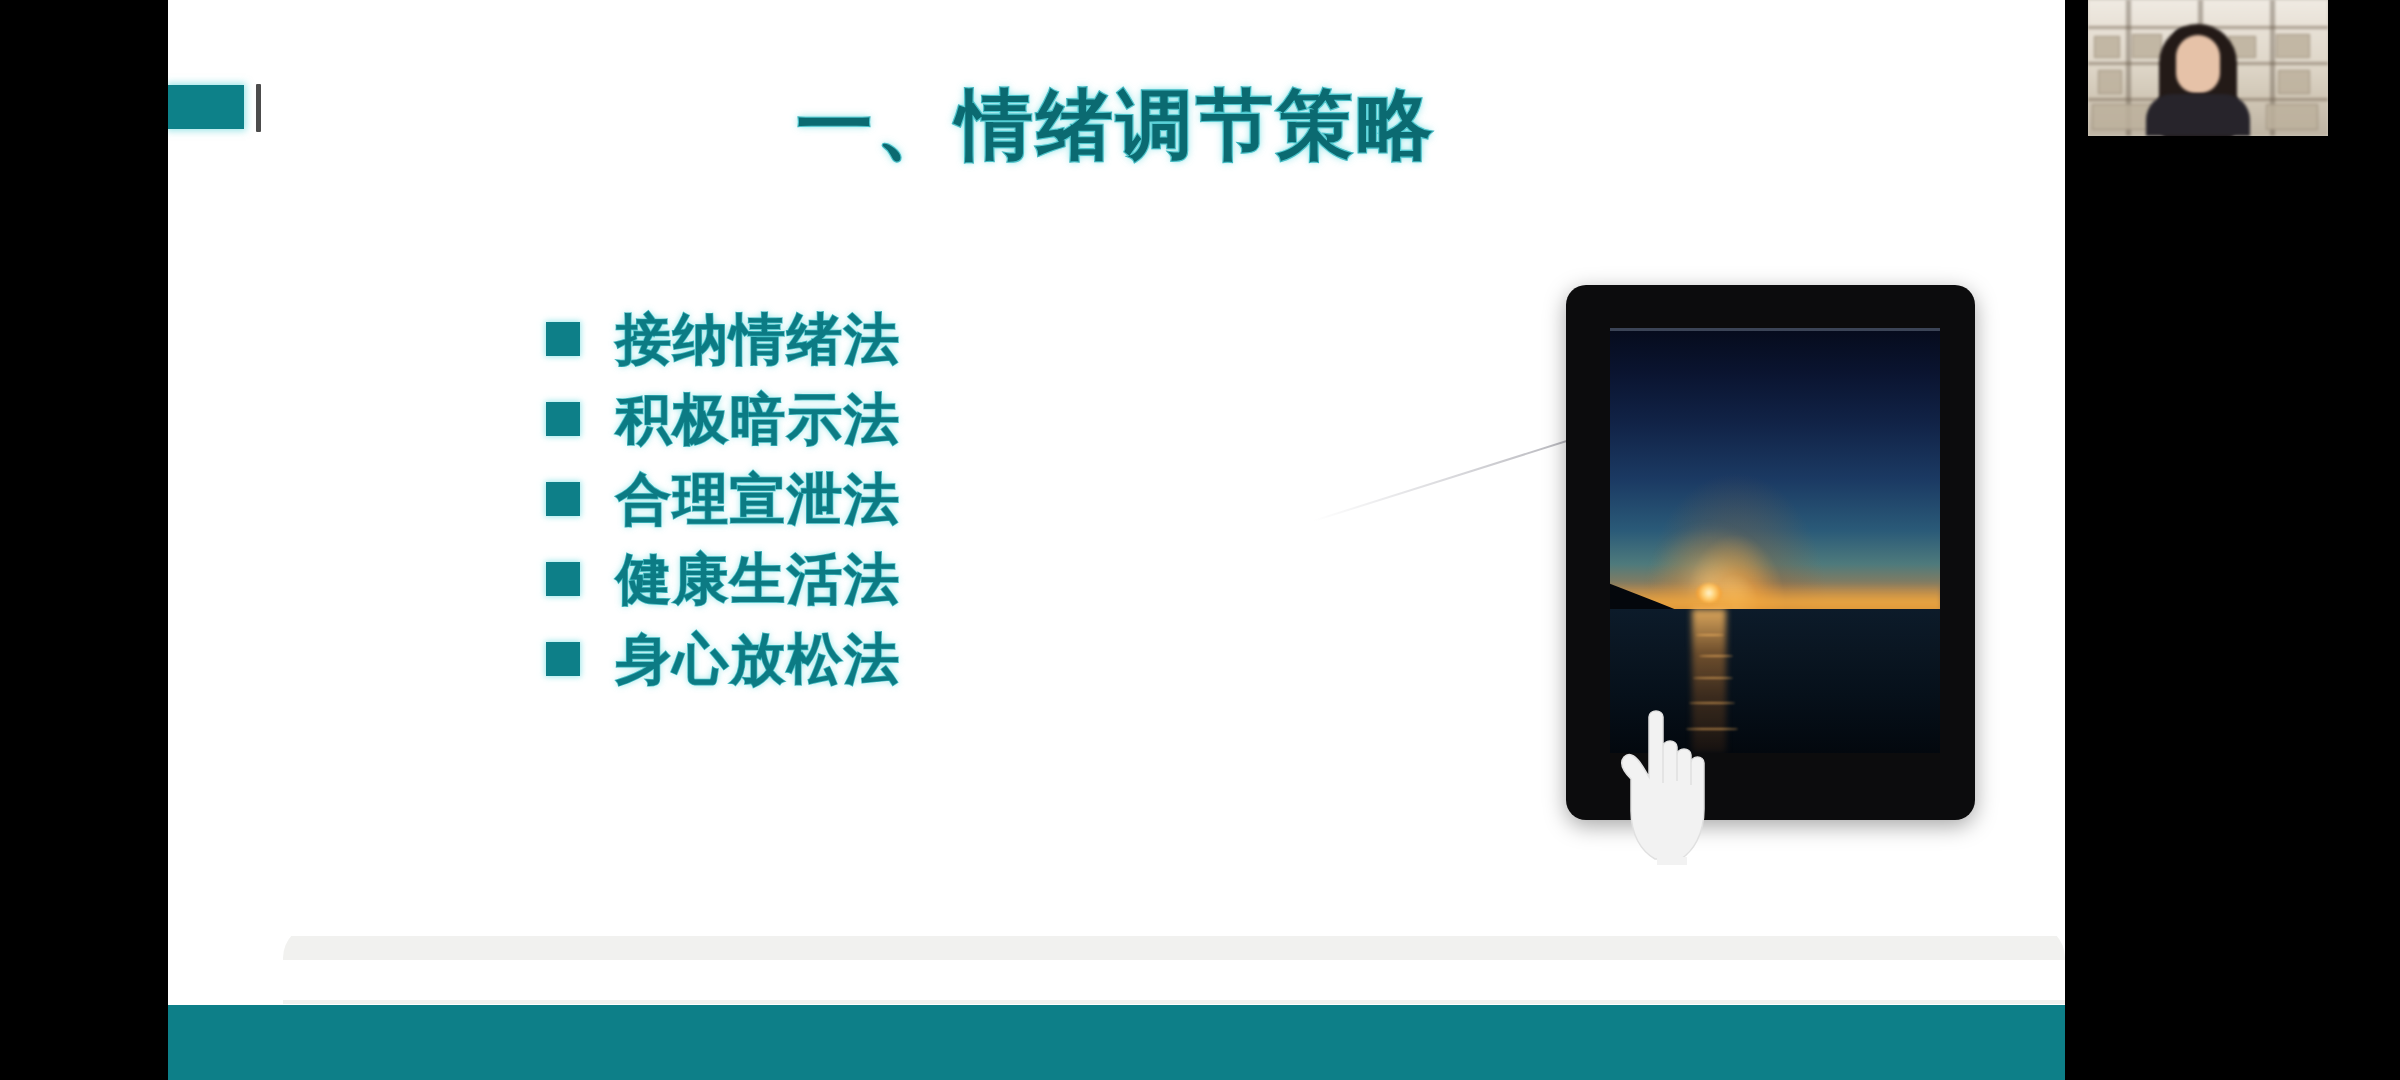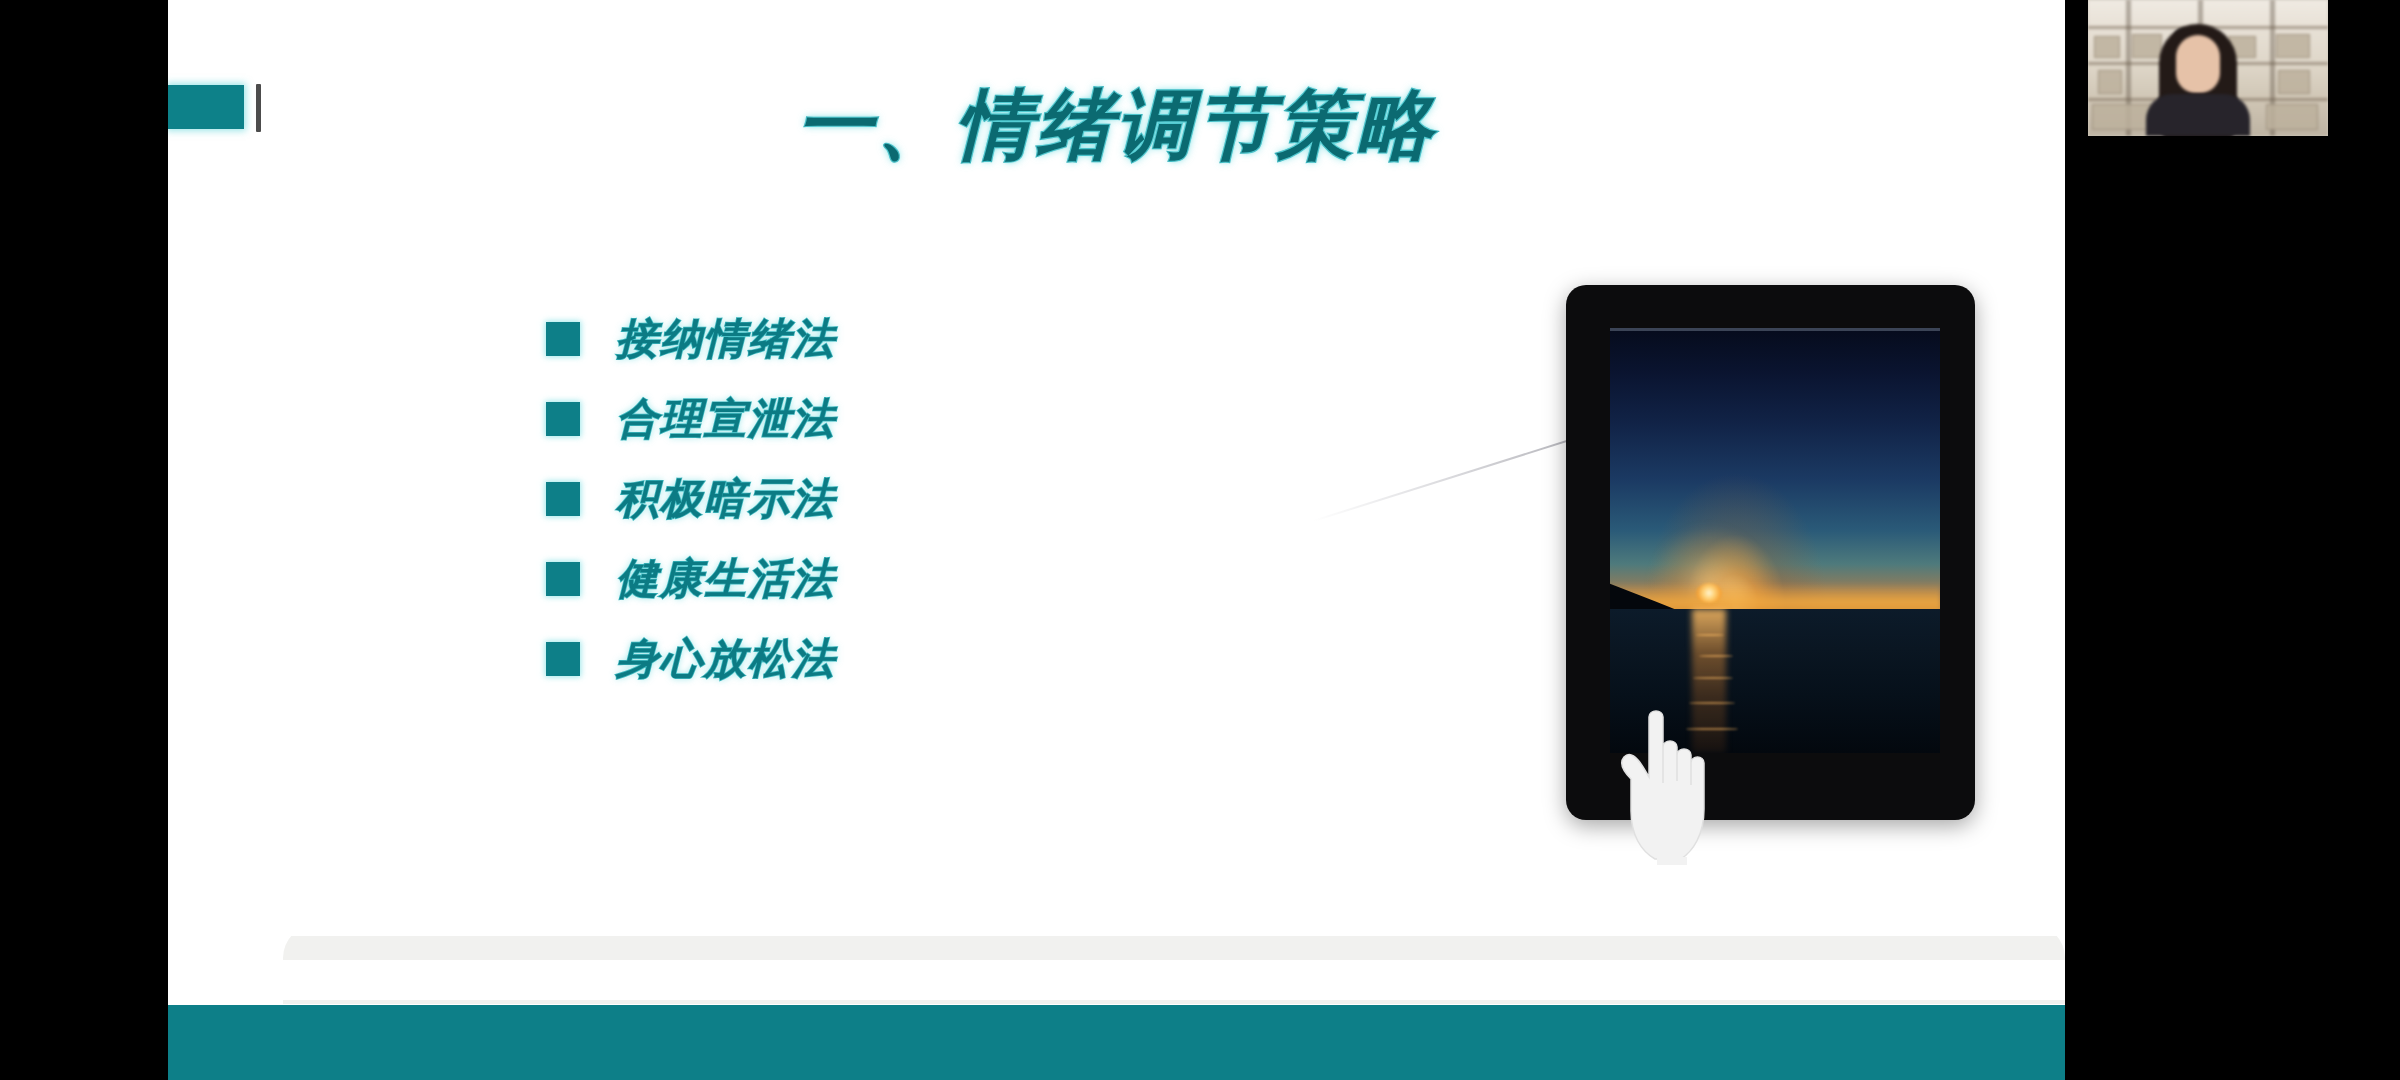--- a/index.html
+++ b/index.html
@@ -8,21 +8,20 @@
     width:2400px; height:1080px;
     background:#000;
     overflow:hidden;
     font-family:"Liberation Sans","DejaVu Sans",sans-serif;
   }
 
   #screen{
     position:relative;
     width:2400px; height:1080px;
     background:#000000;
-    font-style:italic;
   }
 
   
   #slide{
     position:absolute;
     left:168px; top:0px;
     width:1897px; height:1080px;
     background:#ffffff;
     overflow:hidden;
   }
@@ -76,21 +75,21 @@
   .bullet-mark{
     flex:0 0 auto;
     width:34px; height:34px;
     background:#0d7f88;
     box-shadow:0 0 6px 1px rgba(90,215,220,.6);
   }
   .bullet-text{
     margin-left:36px;
     font-family:"DejaVu Sans","Liberation Sans",sans-serif;
     font-weight:bold;
-    font-size:42px;
+    font-size:55px;
     line-height:62px;
     letter-spacing:2px;
     color:#0c7b84;
     -webkit-text-stroke:1.4px #35b0b8;
     paint-order:stroke fill;
     text-shadow:0 0 7px rgba(95,215,220,.7);
     white-space:nowrap;
   }
 
   
@@ -299,26 +298,26 @@
 
     <div id="bullets">
 
       <div class="bullet-row">
         <span class="bullet-mark"></span>
         <span class="bullet-text">接纳情绪法</span>
       </div>
 
       <div class="bullet-row">
         <span class="bullet-mark"></span>
-        <span class="bullet-text">合理宣泄法</span>
+        <span class="bullet-text">积极暗示法</span>
       </div>
 
       <div class="bullet-row">
         <span class="bullet-mark"></span>
-        <span class="bullet-text">积极暗示法</span>
+        <span class="bullet-text">合理宣泄法</span>
       </div>
 
       <div class="bullet-row">
         <span class="bullet-mark"></span>
         <span class="bullet-text">健康生活法</span>
       </div>
 
       <div class="bullet-row">
         <span class="bullet-mark"></span>
         <span class="bullet-text">身心放松法</span>

